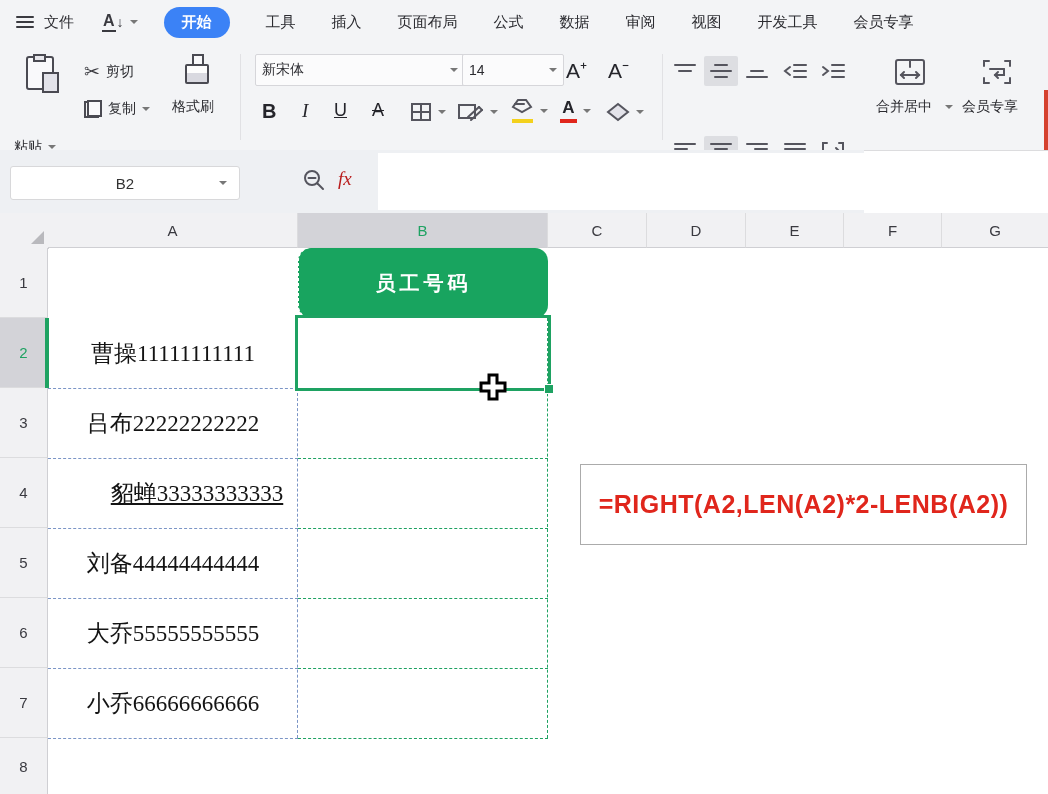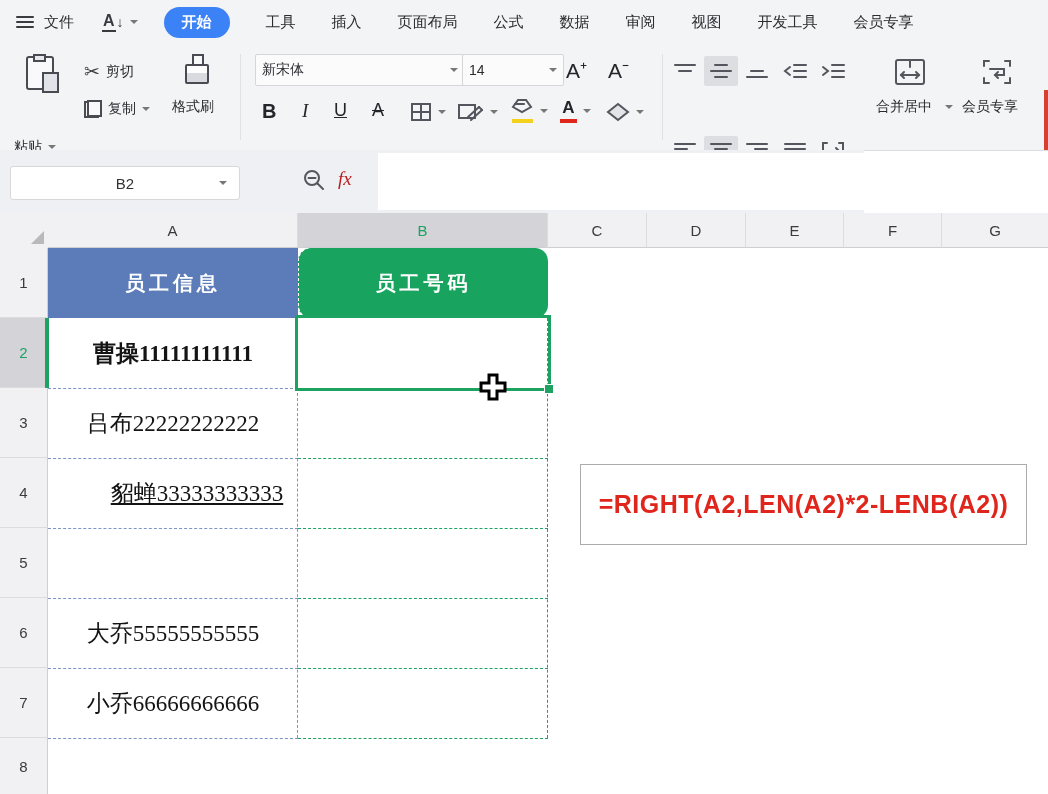--- a/index.html
+++ b/index.html
@@ -369,26 +369,26 @@
     <div class="rowhdr" style="top:35px;height:70px;">1</div>
     <div class="rowhdr sel" style="top:105px;height:70px;">2</div>
     <div class="rowhdr" style="top:175px;height:70px;">3</div>
     <div class="rowhdr" style="top:245px;height:70px;">4</div>
     <div class="rowhdr" style="top:315px;height:70px;">5</div>
     <div class="rowhdr" style="top:385px;height:70px;">6</div>
     <div class="rowhdr" style="top:455px;height:70px;">7</div>
     <div class="rowhdr" style="top:525px;height:56px;border-bottom:none;">8</div>
   </div>
 
-  <div class="cell hdrcell" style="left:48px;top:248px;width:250px;height:70px;background:#5b7cb8;">员工信息</div>
   <div class="cell hdrcell" style="left:298px;top:248px;width:250px;height:70px;background:#18a45f;border-left:1px dashed #fff;border-radius:13px;">员工号码</div>
 
-  <div class="cell acell" style="left:48px;top:318px;width:250px;height:70px;font-weight:bold;">曹操11111111111</div>
+  <div class="cell acell" style="left:48px;top:318px;width:250px;height:70px;">曹操11111111111</div>
   <div class="cell acell" style="left:48px;top:388px;width:250px;height:70px;">吕布22222222222</div>
   <div class="cell acell" style="left:48px;top:458px;width:298px;height:70px;text-decoration:underline;">貂蝉33333333333</div>
+  <div class="cell acell" style="left:48px;top:528px;width:250px;height:70px;">刘备44444444444</div>
   <div class="cell acell" style="left:48px;top:598px;width:250px;height:70px;">大乔55555555555</div>
   <div class="cell acell" style="left:48px;top:668px;width:250px;height:70px;">小乔66666666666</div>
 
   <div class="cell" style="left:298px;top:388px;width:250px;height:70px;"></div>
   <div class="cell" style="left:298px;top:458px;width:250px;height:70px;"></div>
   <div class="cell" style="left:298px;top:528px;width:250px;height:70px;"></div>
   <div class="cell" style="left:298px;top:598px;width:250px;height:70px;"></div>
   <div class="cell" style="left:298px;top:668px;width:250px;height:70px;"></div>
 
   <div class="dash hblue" style="left:48px;top:388px;width:250px;"></div>

